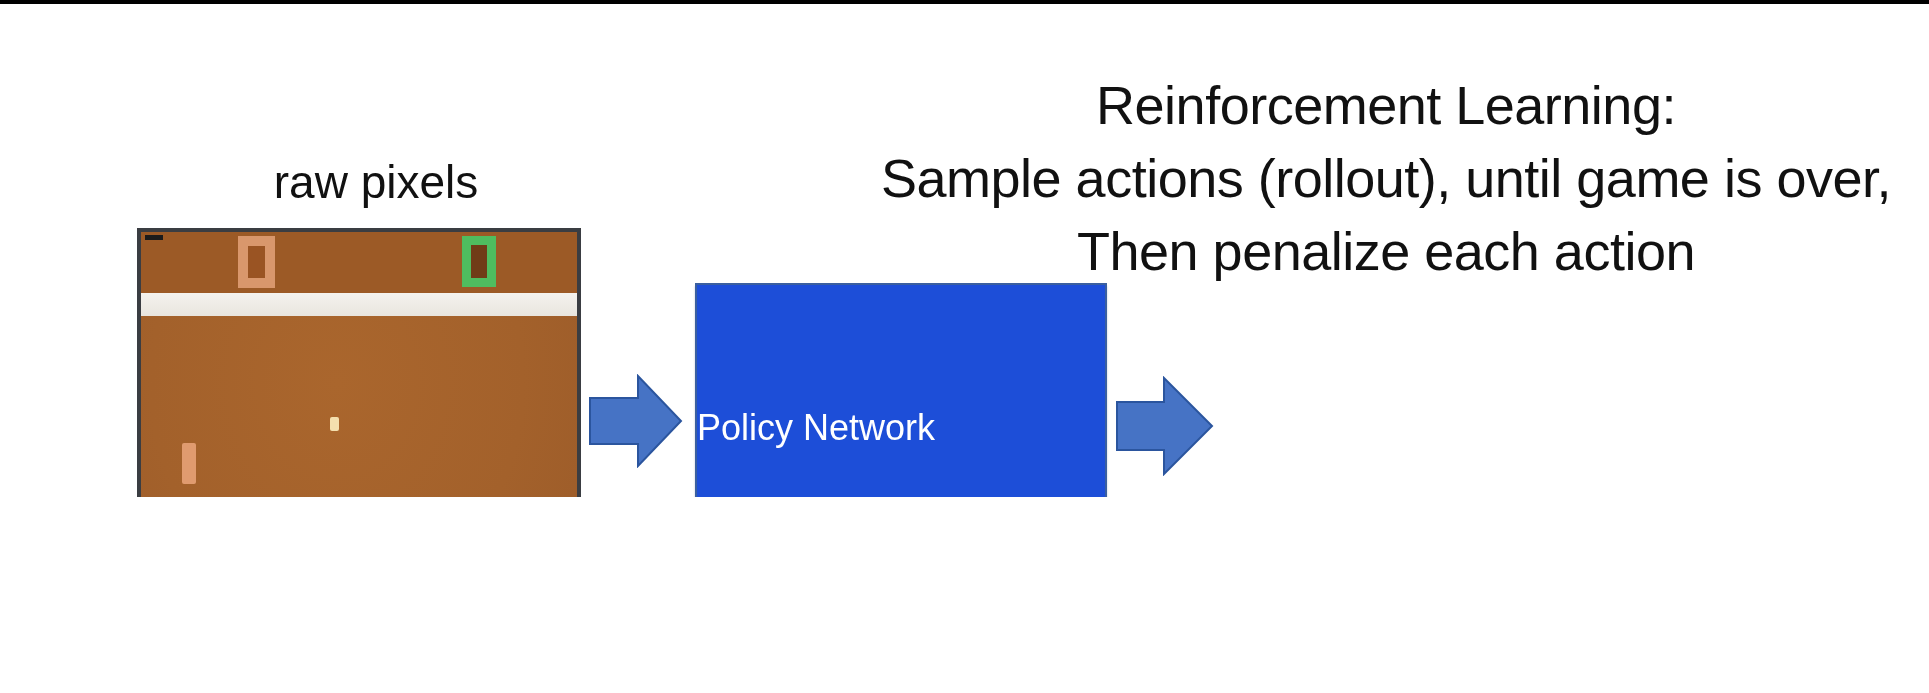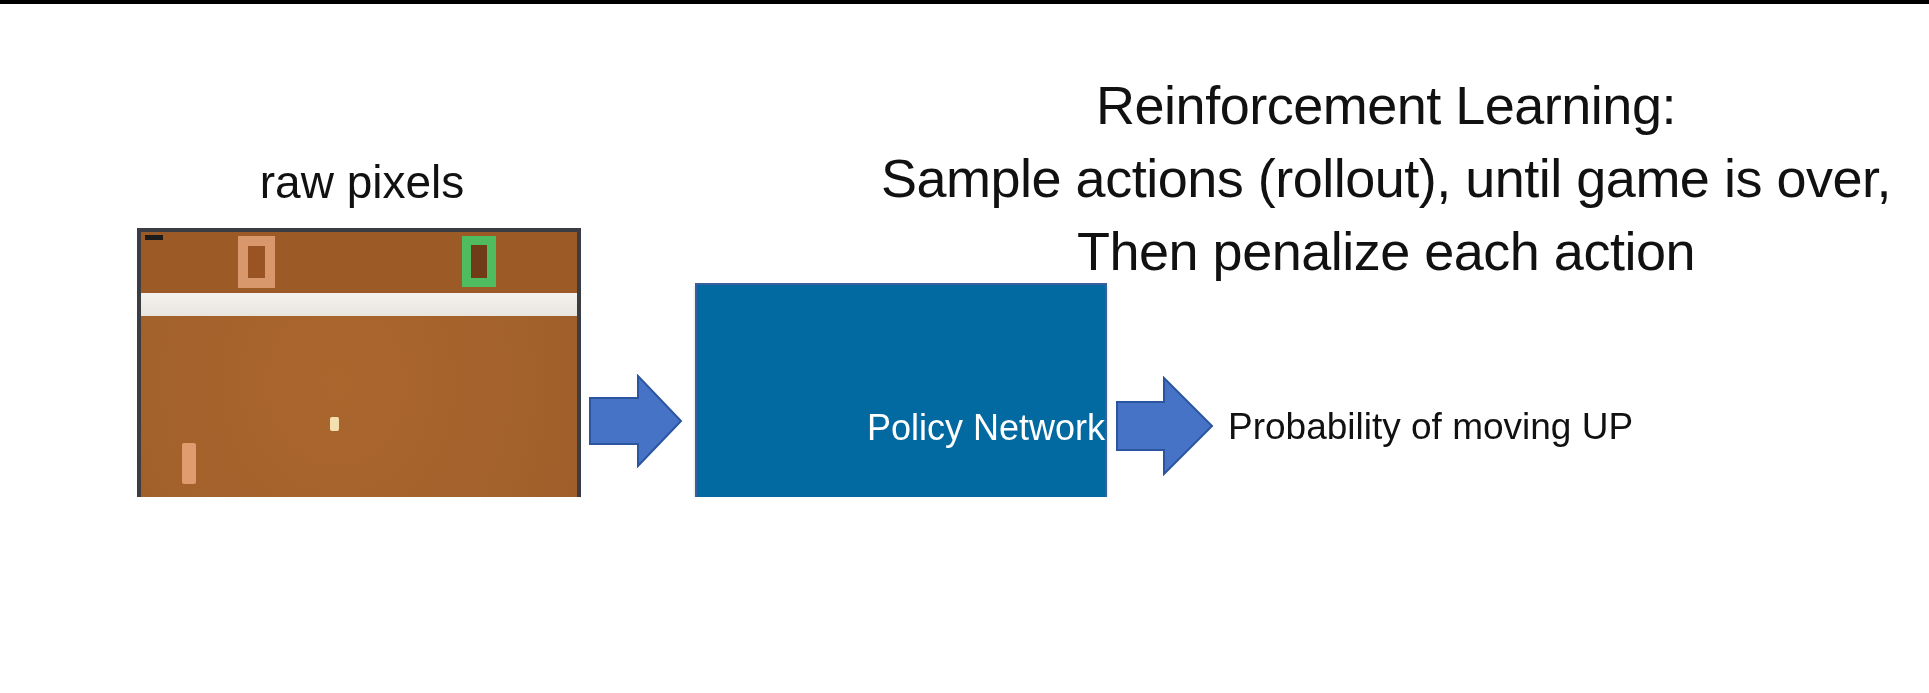--- a/index.html
+++ b/index.html
@@ -13,21 +13,21 @@
   .top-bar{left:0;top:0;width:1929px;height:4px;background:#000;}
   .bottom-bar-left{left:0;top:682px;width:135px;height:11px;background:#000;}
   .bottom-bar-right{left:579px;top:682px;width:1350px;height:11px;background:#000;}
 
   
   .title{left:736px;top:69px;width:1300px;text-align:center;
          font-size:54px;line-height:73px;font-weight:400;letter-spacing:-0.5px;}
   .title div{white-space:nowrap;}
 
   
-  .raw-label{left:236px;top:156px;width:252px;text-align:center;font-size:46px;line-height:52px;}
+  .raw-label{left:250px;top:156px;width:252px;text-align:center;font-size:46px;line-height:52px;}
 
   
   .game{left:137px;top:228px;width:444px;height:438px;box-sizing:border-box;
         border:4px solid #3a3d42;border-bottom-color:#63666b;
         background:radial-gradient(ellipse at 45% 35%, #aa662d 0%, #a3612b 55%, #9a5a29 100%);}
   .game-topband{left:0;top:0;width:436px;height:61px;background:#9c5a26;}
   .game-whiteband{left:0;top:61px;width:436px;height:23px;
         background:linear-gradient(#f4f2ee,#e9e5de);}
   .game-dash{left:4px;top:3px;width:18px;height:5px;background:#1b1b1b;}
   .ind-orange{left:97px;top:4px;width:37px;height:52px;box-sizing:border-box;
@@ -37,22 +37,22 @@
   .ball{left:189px;top:185px;width:9px;height:14px;background:#f4dfae;border-radius:2px;}
   .paddle-left{left:41px;top:211px;width:14px;height:41px;background:#e09b6f;border-radius:2px;}
   .paddle-right{left:387px;top:338px;width:14px;height:42px;background:#58c163;border-radius:2px;}
 
   
   .arrow1{left:589px;top:374px;width:94px;height:94px;}
   .arrow2{left:1116px;top:376px;width:98px;height:100px;}
 
   
   .policy-box{left:695px;top:283px;width:412px;height:277px;box-sizing:border-box;
-        background:#0369a1;border:2px solid #3a5fa0;
-        display:flex;align-items:center;justify-content:flex-end;padding-top:12px;
+        background:#1d4ed8;border:2px solid #3a5fa0;
+        display:flex;align-items:center;justify-content:flex-start;padding-top:12px;
         box-shadow:0 3px 2px rgba(80,100,140,0.35);}
   .policy-label{color:#ffffff;font-size:36px;white-space:nowrap;}
 
   
   .prob-label{left:1228px;top:406px;font-size:37px;white-space:nowrap;}
 </style>
 </head>
 <body>
 
 <div class="canvas">
@@ -83,18 +83,17 @@
   </svg>
 
   <div class="abs policy-box">
     <span class="policy-label">Policy Network</span>
   </div>
 
   <svg class="abs arrow2" viewBox="0 0 98 100">
     <polygon points="1,26 48,26 48,2 96,50 48,98 48,74 1,74" fill="#4673c5" stroke="#2b559e" stroke-width="2" stroke-linejoin="miter"></polygon>
   </svg>
 
-  <div class="abs prob-label">Probability of moving UP</div>
 
   <div class="abs bottom-bar-left"></div>
   <div class="abs bottom-bar-right"></div>
 
 </div>
 
 </body></html>

